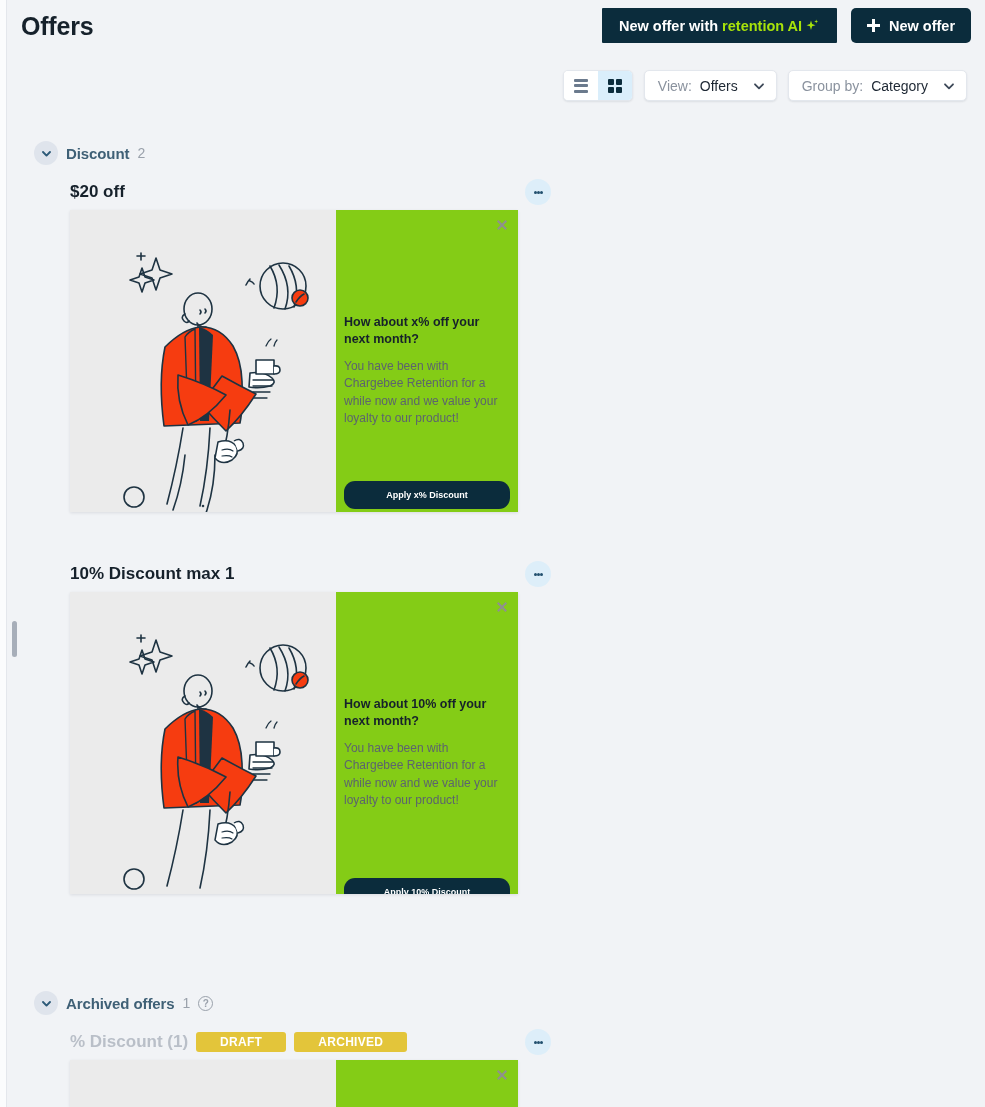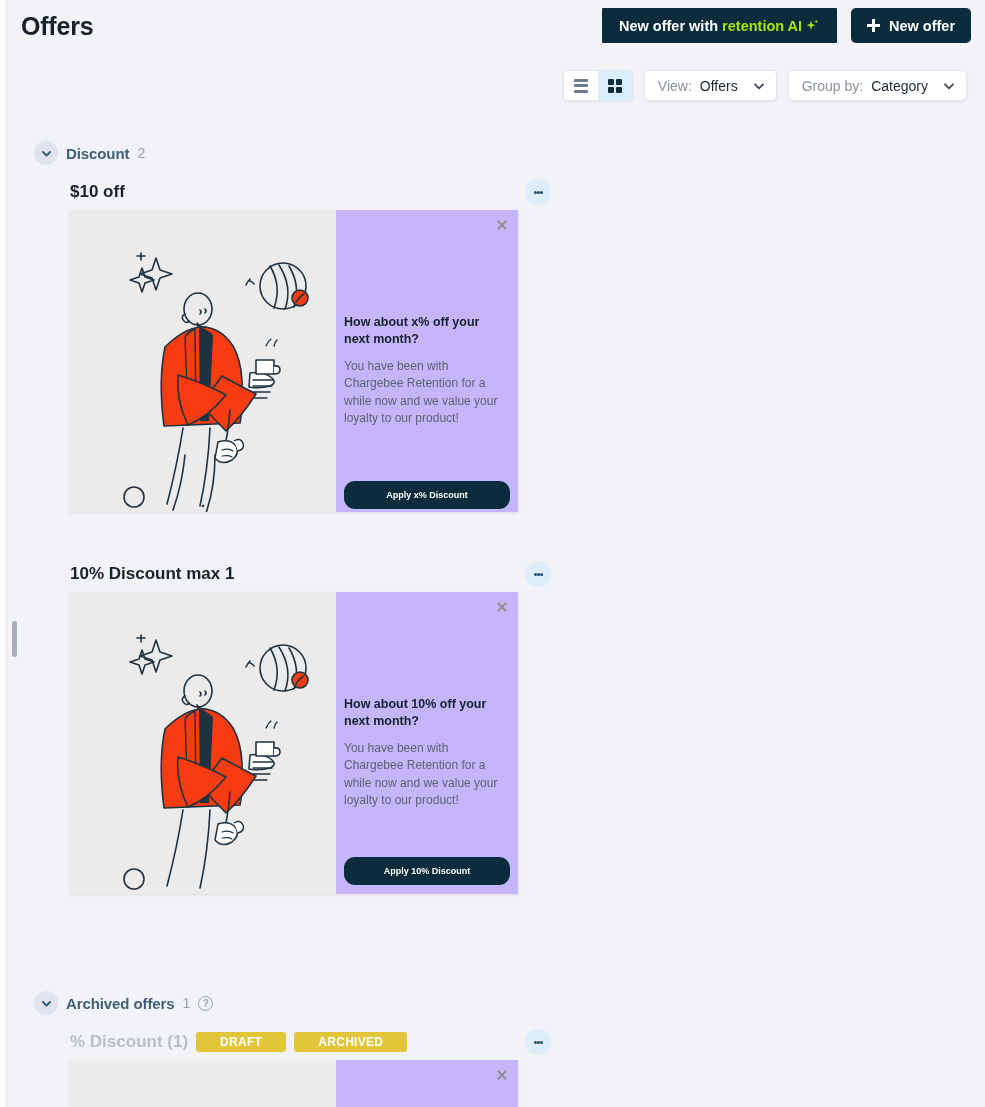--- a/index.html
+++ b/index.html
@@ -73,21 +73,21 @@
      width: 481px; margin-left: 36px; }
   .offer-title { font-size: 17px; font-weight: bold; color: #16212b; }
   .offer-title.muted { color: #b9bfc8; }
   .kebab { width: 26px; height: 26px; border-radius: 50%; background: #ddeef9;
      display: flex; align-items: center; justify-content: center; cursor: pointer; flex: none; }
   .kebab i { display: block; width: 3px; height: 3px; border-radius: 50%; background: #22506e; margin: 1.1px 0; }
 
   .card { display: flex; width: 448px; margin-left: 36px; background: #fff;
      box-shadow: 0 1px 3px rgba(16,24,40,.10); overflow: hidden; }
   .card-left { width: 266px; background: #ebebeb; position: relative; flex: none; }
-  .card-right { flex: 1; background: #c4b5fd; position: relative; padding: 3px 8px; }
+  .card-right { flex: 1; background: #84cc16; position: relative; padding: 3px 8px; }
   .card-x { position: absolute; right: 11px; top: 9px; width: 11px; height: 11px; cursor: pointer; }
   .card-x:before, .card-x:after { content: ""; position: absolute; left: 0; top: 5px;
      width: 12px; height: 1.8px; background: #909090; }
   .card-x:before { transform: rotate(45deg); }
   .card-x:after { transform: rotate(-45deg); }
   .promo-head { position: absolute; left: 8px; right: 10px; font-size: 12.5px; font-weight: bold;
      color: #16212b; line-height: 1.35; }
   .promo-body { position: absolute; left: 8px; right: 12px; font-size: 12px; color: #5c646e; line-height: 1.45; }
   .apply-btn { position: absolute; left: 8px; right: 8px; height: 28px; background: #0b2c3c;
      color: #fff; border: none; border-radius: 11px; font-size: 9px; font-weight: bold;
@@ -174,21 +174,21 @@
             <path d="M3 5 L6.5 8.6 L10 5" fill="none" stroke="#2d5a78" stroke-width="1.9" stroke-linecap="round" stroke-linejoin="round"></path>
           </svg>
       </span>
       <span class="group-title">Discount</span>
       <span class="group-count">2</span>
     </div>
   </div>
 
   <div class="group" style="top:179px;">
     <div class="offer-title-row">
-      <span class="offer-title">$10 off</span>
+      <span class="offer-title">$20 off</span>
       <span class="kebab">
           <i></i>
           <i></i>
           <i></i>
         </span>
     </div>
   </div>
 
   <div class="card" style="position:absolute; left:34px; top:210px; height:302px;">
     <div class="card-left">
@@ -312,21 +312,21 @@
         </g>
         <g fill="none" stroke="#1e3342" stroke-width="1.2" stroke-linecap="round">
           <path d="M152 240 q7 -2 11 1 M152 246 q7 -1 10 1"></path>
         </g>
       </svg>
     </div>
     <div class="card-right">
       <span class="card-x"></span>
       <div class="promo-head" style="top:104px;">How about 10% off your next month?</div>
       <div class="promo-body" style="top:148px;">You have been with Chargebee Retention for a while now and we value your loyalty to our product!</div>
-      <button class="apply-btn" style="top:265px;">Apply 10% Discount</button>
+      <button class="apply-btn" style="top:286px;">Apply 10% Discount</button>
     </div>
   </div>
 
   <div class="group" style="top:991px;">
     <div class="group-head">
       <span class="caret-circle">
         <svg width="13" height="13" viewBox="0 0 13 13">
             <path d="M3 5 L6.5 8.6 L10 5" fill="none" stroke="#2d5a78" stroke-width="1.9" stroke-linecap="round" stroke-linejoin="round"></path>
           </svg>
       </span>

